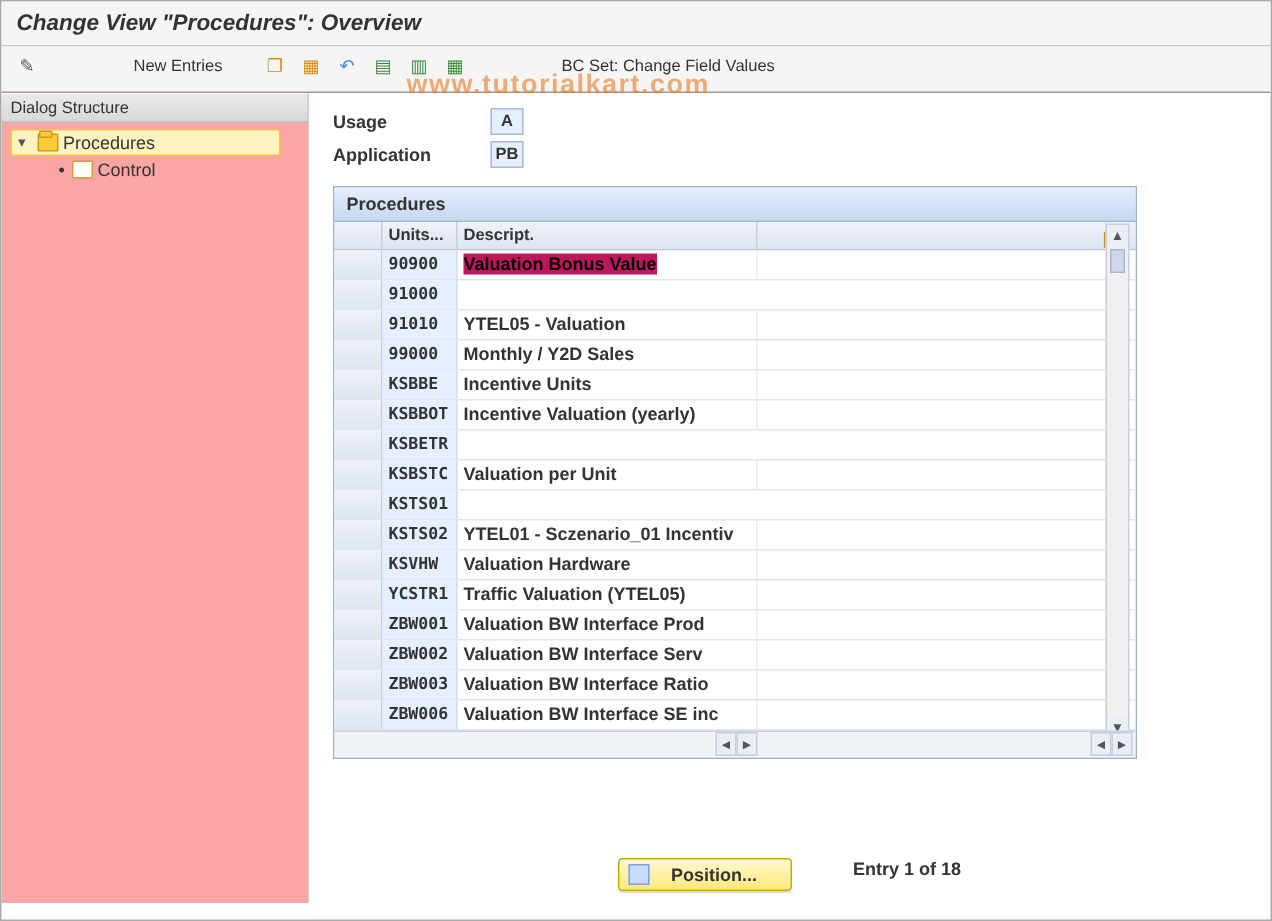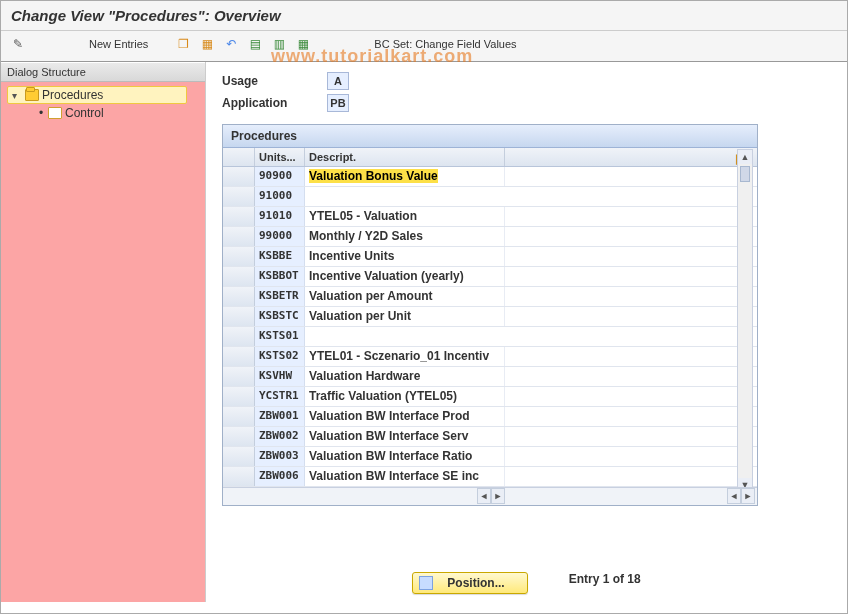--- a/index.html
+++ b/index.html
@@ -180,21 +180,21 @@
     overflow: hidden;
   }
   .grid-row .cell-desc {
     width: 200px;
     padding: 2px 4px;
     border-right: 1px solid #e8ecf4;
     white-space: nowrap;
     overflow: hidden;
   }
   .grid-row.first .cell-desc span {
-    background: #fde047;
+    background: #be185d;
     color: #000;
     margin-top: 23px;
   }
   .config-icon {
     position: absolute;
     top: 26px; right: 6px;
     width: 16px; height: 16px;
     font-size: 13px;
   }
   .vscroll {
@@ -363,21 +363,20 @@
             <div class="cell-desc"><span>Incentive Units</span></div>
           </div>
           <div class="grid-row">
             <div class="cell-sel"></div>
             <div class="cell-proc">KSBBOT</div>
             <div class="cell-desc"><span>Incentive Valuation (yearly)</span></div>
           </div>
           <div class="grid-row">
             <div class="cell-sel"></div>
             <div class="cell-proc">KSBETR</div>
-            <div class="cell-desc"><span>Valuation per Amount</span></div>
           </div>
           <div class="grid-row">
             <div class="cell-sel"></div>
             <div class="cell-proc">KSBSTC</div>
             <div class="cell-desc"><span>Valuation per Unit</span></div>
           </div>
           <div class="grid-row">
             <div class="cell-sel"></div>
             <div class="cell-proc">KSTS01</div>
           </div>

